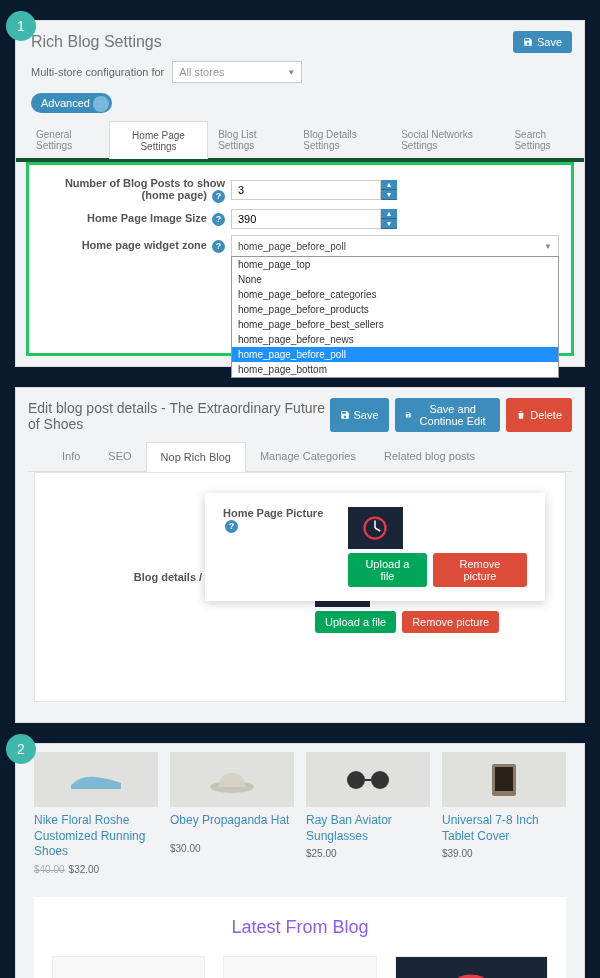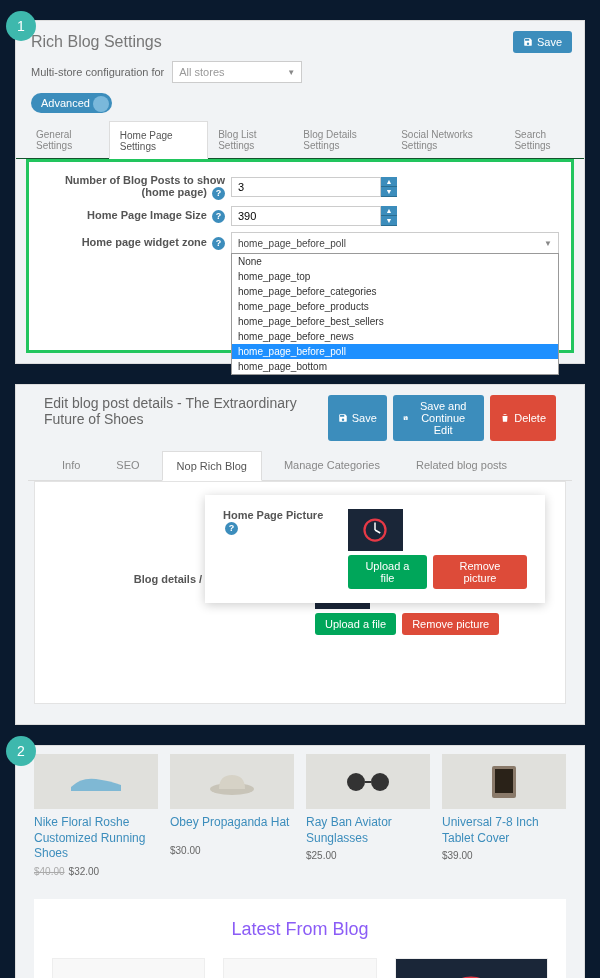--- a/index.html
+++ b/index.html
@@ -13,47 +13,47 @@
 .btn { display: inline-flex; align-items: center; gap: 4px; padding: 5px 10px; border-radius: 3px; color: #fff; font-size: 11px; border: none; cursor: pointer; }
 .btn-blue { background: #3c8dbc; }
 .btn-red { background: #dd4b39; }
 .btn-green { background: #00a65a; }
 .multi-row { display: flex; align-items: center; gap: 8px; padding: 2px 15px 10px; color: #666; }
 .mselect { width: 130px; height: 22px; background: #fff; border: 1px solid #ccc; color: #999; padding-left: 6px; display: flex; align-items: center; justify-content: space-between; }
 .caret { font-size: 8px; color: #888; padding-right: 6px; }
 .adv-btn { background: #3c8dbc; color: #fff; border-radius: 12px; padding: 4px 22px 4px 10px; margin: 0 15px 8px; display: inline-flex; align-items: center; font-size: 11px; position: relative; }
 .adv-toggle { position: absolute; right: 3px; top: 3px; width: 16px; height: 16px; background: #7ab8db; border-radius: 50%; }
 
-.tabs { display: flex; border-bottom: 1px solid #14532d; padding-left: 10px; gap: 0; background: transparent; font-size: 10px; color: #888; }
+.tabs { display: flex; border-bottom: 4px solid #14532d; padding-left: 10px; gap: 0; background: transparent; font-size: 10px; color: #888; }
 .tab { padding: 8px 10px 6px; cursor: pointer; }
-.tab.active { background: #fff; border: 1px solid #ddd; border-bottom: 1px solid #fff; margin-bottom: -1px; color: #555; }
+.tab.active { background: #fff; border: 1px solid #ddd; border-bottom: 1px solid #fff; margin-bottom: -1px; color: #555; text-align: center; }
 .tabbody { background: #fff; border: 3px solid #22c55e; margin: 0 10px 10px; padding: 12px; }
 
 .form-row { display: flex; align-items: center; margin-bottom: 6px; }
 .form-label { width: 190px; text-align: right; padding-right: 6px; color: #555; font-size: 11px; font-weight: bold; }
 .help { display: inline-block; width: 13px; height: 13px; border-radius: 50%; background: #3c8dbc; color: #fff; text-align: center; line-height: 13px; font-size: 9px; margin-left: 2px; }
 .spinner { display: flex; width: 95px; }
 .sp-input { flex: 1; border: 1px solid #ccc; height: 20px; padding-left: 6px; font-size: 11px; }
 .sp-btns { display: flex; flex-direction: column; }
 .sp-btns span { width: 16px; height: 10px; background: #3c8dbc; color: #fff; font-size: 7px; text-align: center; line-height: 10px; border-bottom: 1px solid #2a6d91; }
 
 .widesel { position: relative; flex: 1; }
 .widesel-input { width: 100%; height: 22px; border: 1px solid #ccc; padding-left: 6px; font-size: 10px; color: #444; display: flex; align-items: center; justify-content: space-between; }
 .dropdown { position: absolute; left: 0; right: 0; top: 21px; background: #fff; border: 1px solid #999; z-index: 5; }
 .dropdown div { padding: 2px 6px; font-size: 10px; color: #333; }
 .dropdown div.selected { background: #1e90ff; color: #fff; }
 
 
-.p2-head { display: flex; justify-content: space-between; align-items: flex-start; padding: 10px 28px; }
+.p2-head { display: flex; justify-content: space-between; align-items: flex-end; padding: 10px 12px; }
 .p2-title { color: #666; font-size: 14px; }
 .p2-btns { display: flex; gap: 6px; }
-.p2-tabs { display: flex; padding-left: 20px; gap: 8px; font-size: 11px; color: #888; border-bottom: 1px solid #ddd; margin: 0 12px; }
+.p2-tabs { display: flex; padding-left: 20px; gap: 0; font-size: 11px; color: #888; border-bottom: 1px solid #ddd; margin: 0 12px; }
 .p2-tab { padding: 8px 14px; cursor: pointer; }
 .p2-tab.active { background: #fff; border: 1px solid #ddd; border-bottom: 1px solid #fff; margin-bottom: -1px; color: #555; }
-.p2-body { background: #fff; border: 1px solid #e3e3e3; margin: 0 18px 20px; padding: 25px 20px 50px; }
+.p2-body { background: #fff; border: 1px solid #e3e3e3; margin: 0 18px 20px; padding: 32px 20px 50px; }
 .pic-row { display: flex; align-items: flex-start; margin-bottom: 18px; position: relative; }
 .pic-label { width: 260px; text-align: right; padding-right: 8px; padding-top: 6px; font-size: 11px; font-weight: bold; color: #555; }
 .pic-thumb { width: 55px; height: 42px; background: #1a2638; display: flex; align-items: center; justify-content: center; margin-bottom: 4px; }
 .watch-svg { width: 30px; height: 30px; }
 .pic-actions { display: flex; gap: 6px; }
 .popup-overlay { position: absolute; left: 150px; top: -12px; background: #fff; box-shadow: 0 2px 10px rgba(0,0,0,0.2); padding: 14px 18px; z-index: 3; }
 .popup-overlay .pop-label { font-weight: bold; color: #555; font-size: 11px; margin-bottom: 10px; }
 .popup-row { display: flex; align-items: flex-start; gap: 10px; }
 
 
@@ -136,22 +136,22 @@
       <div class="form-label">
         <span>Home page widget zone</span>
         <span class="help">?</span>
       </div>
       <div class="widesel">
         <div class="widesel-input">
           <span>home_page_before_poll</span>
           <span class="caret">▼</span>
         </div>
         <div class="dropdown">
+          <div>home_page_top</div>
           <div>None</div>
-          <div>home_page_top</div>
           <div>home_page_before_categories</div>
           <div>home_page_before_products</div>
           <div>home_page_before_best_sellers</div>
           <div>home_page_before_news</div>
           <div class="selected">home_page_before_poll</div>
           <div>home_page_bottom</div>
         </div>
       </div>
     </div>
   </div>

